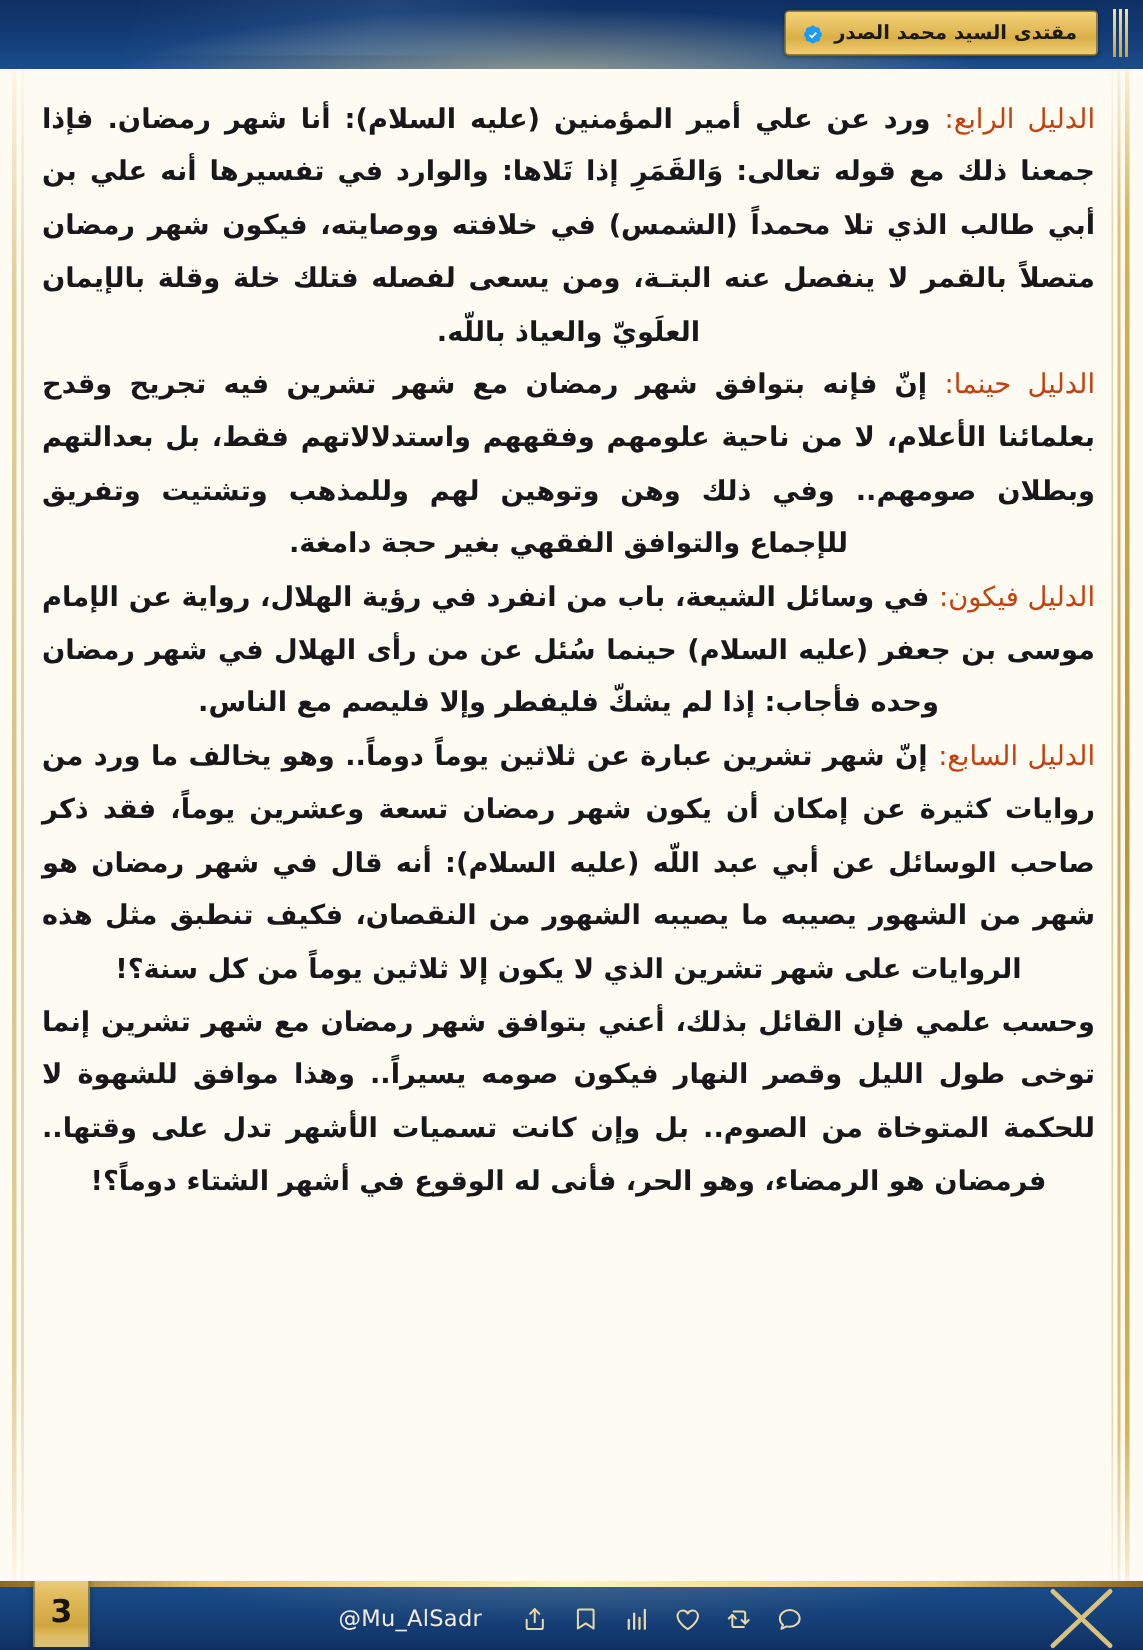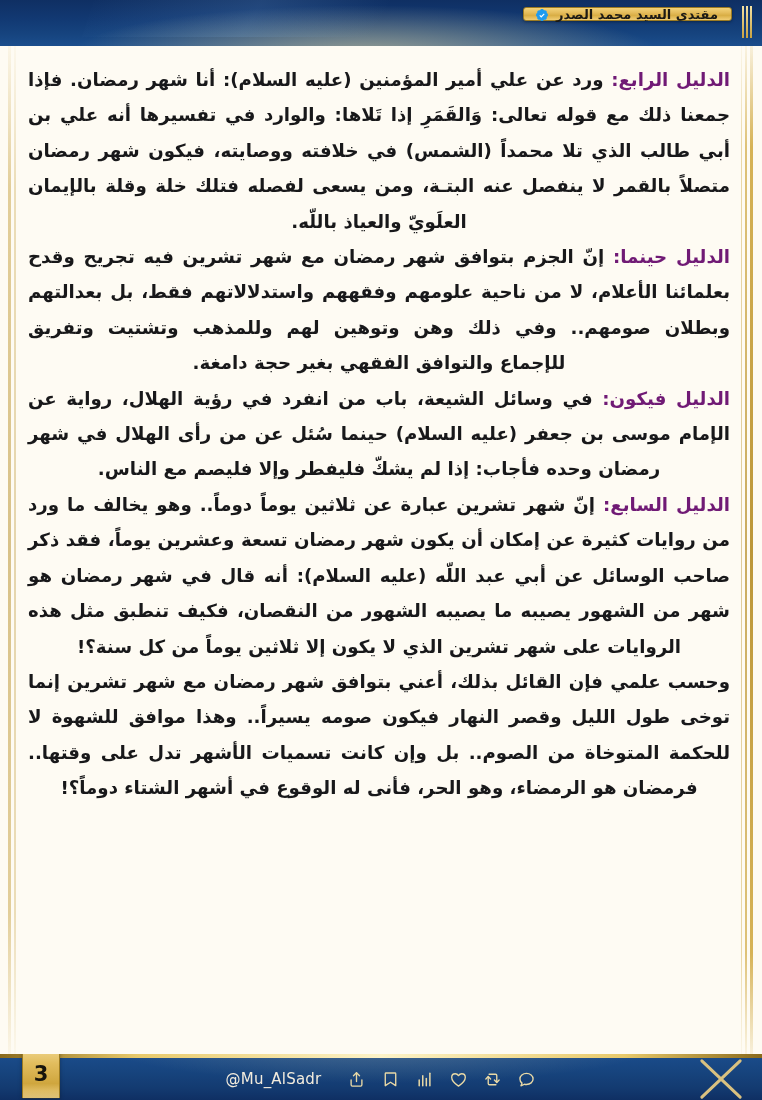--- a/index.html
+++ b/index.html
@@ -49,21 +49,21 @@
     width: 55%; height: 120%;
     background: linear-gradient(105deg, rgba(255,255,255,0.00) 0%, rgba(130,180,230,0.16) 40%, rgba(255,255,255,0.0) 70%);
     transform: skewX(-18deg);
     pointer-events: none;
   }
 
   .brand-badge {
     position: absolute;
     top: 7px;
     right: 30px;
-    height: 14px;
+    height: 30px;
     display: flex;
     align-items: center;
     gap: 7px;
     padding: 0 13px 0 11px;
     border-radius: 3px;
     background: linear-gradient(180deg,#f3d37a 0%, #e5bd5c 38%, #d9ae45 62%, #f0cd74 100%);
     border: 1px solid #9c7b22;
     box-shadow: 0 1px 3px rgba(0,0,0,0.35);
   }
   .brand-name {
@@ -145,22 +145,22 @@
     line-height: 35.4px;
     color: #18181a;
     font-weight: 600;
     text-align: justify;
     text-align-last: center;
     margin: 0;
     letter-spacing: -0.1px;
   }
 
   .label {
-    color: #701a75;
-    font-weight: 700;
+    color: #c2410c;
+    font-weight: 400;
   }
 
   
   .footer {
     position: absolute;
     left: 0; bottom: 0;
     width: 762px;
     height: 46px;
     background:
       radial-gradient(ellipse 400px 60px at 50% -30%, rgba(255,230,160,0.22) 0%, rgba(255,215,130,0.0) 72%),
@@ -275,21 +275,21 @@
     </div>
   <div class="edge-left">
       <i></i>
       <i></i>
     </div>
 
   <div class="content">
 
     <p class="para"><span class="label">الدليل الرابع:</span><span> ورد عن علي أمير المؤمنين (عليه السلام): أنا شهر رمضان. فإذا جمعنا ذلك مع قوله تعالى: وَالقَمَرِ إذا تَلاها: والوارد في تفسيرها أنه علي بن أبي طالب الذي تلا محمداً (الشمس) في خلافته ووصايته، فيكون شهر رمضان متصلاً بالقمر لا ينفصل عنه البتـة، ومن يسعى لفصله فتلك خلة وقلة بالإيمان العلَويّ والعياذ باللّه.</span></p>
 
-    <p class="para"><span class="label">الدليل حينما:</span><span> إنّ الجزم بتوافق شهر رمضان مع شهر تشرين فيه تجريح وقدح بعلمائنا الأعلام، لا من ناحية علومهم وفقههم واستدلالاتهم فقط، بل بعدالتهم وبطلان صومهم.. وفي ذلك وهن وتوهين لهم وللمذهب وتشتيت وتفريق للإجماع والتوافق الفقهي بغير حجة دامغة.</span></p>
+    <p class="para"><span class="label">الدليل حينما:</span><span> إنّ فإنه بتوافق شهر رمضان مع شهر تشرين فيه تجريح وقدح بعلمائنا الأعلام، لا من ناحية علومهم وفقههم واستدلالاتهم فقط، بل بعدالتهم وبطلان صومهم.. وفي ذلك وهن وتوهين لهم وللمذهب وتشتيت وتفريق للإجماع والتوافق الفقهي بغير حجة دامغة.</span></p>
 
     <p class="para"><span class="label">الدليل فيكون:</span><span> في وسائل الشيعة، باب من انفرد في رؤية الهلال، رواية عن الإمام موسى بن جعفر (عليه السلام) حينما سُئل عن من رأى الهلال في شهر رمضان وحده فأجاب: إذا لم يشكّ فليفطر وإلا فليصم مع الناس.</span></p>
 
 
 
     <p class="para"><span class="label">الدليل السابع:</span><span> إنّ شهر تشرين عبارة عن ثلاثين يوماً دوماً.. وهو يخالف ما ورد من روايات كثيرة عن إمكان أن يكون شهر رمضان تسعة وعشرين يوماً، فقد ذكر صاحب الوسائل عن أبي عبد اللّه (عليه السلام): أنه قال في شهر رمضان هو شهر من الشهور يصيبه ما يصيبه الشهور من النقصان، فكيف تنطبق مثل هذه الروايات على شهر تشرين الذي لا يكون إلا ثلاثين يوماً من كل سنة؟!</span></p>
 
     <p class="para"><span>وحسب علمي فإن القائل بذلك، أعني بتوافق شهر رمضان مع شهر تشرين إنما توخى طول الليل وقصر النهار فيكون صومه يسيراً.. وهذا موافق للشهوة لا للحكمة المتوخاة من الصوم.. بل وإن كانت تسميات الأشهر تدل على وقتها.. فرمضان هو الرمضاء، وهو الحر، فأنى له الوقوع في أشهر الشتاء دوماً؟!</span></p>
 
   </div>

